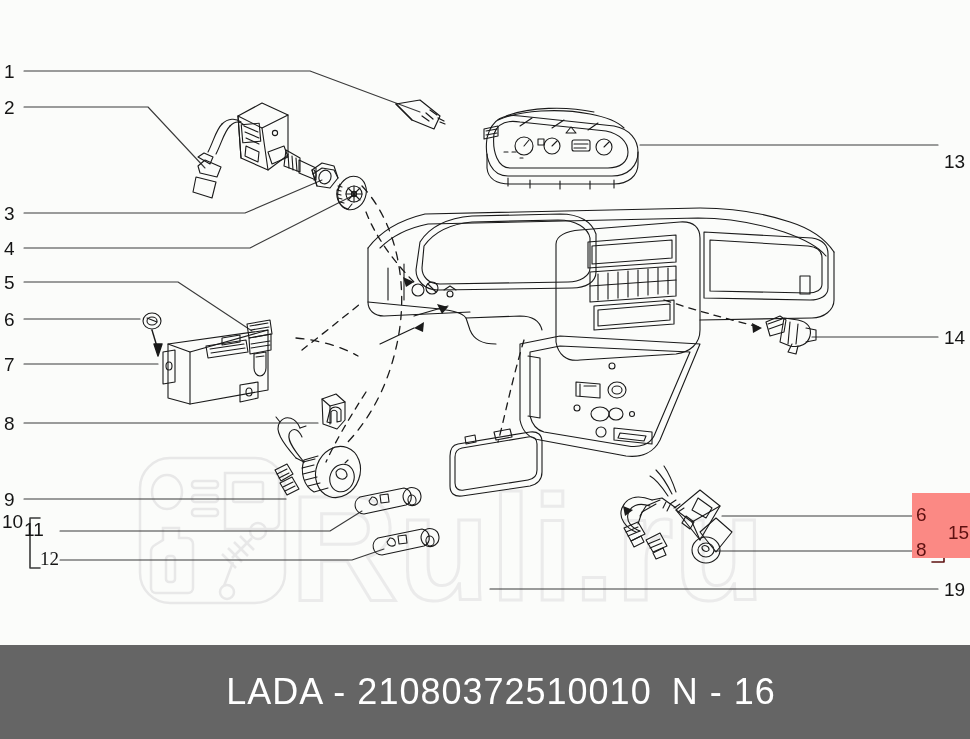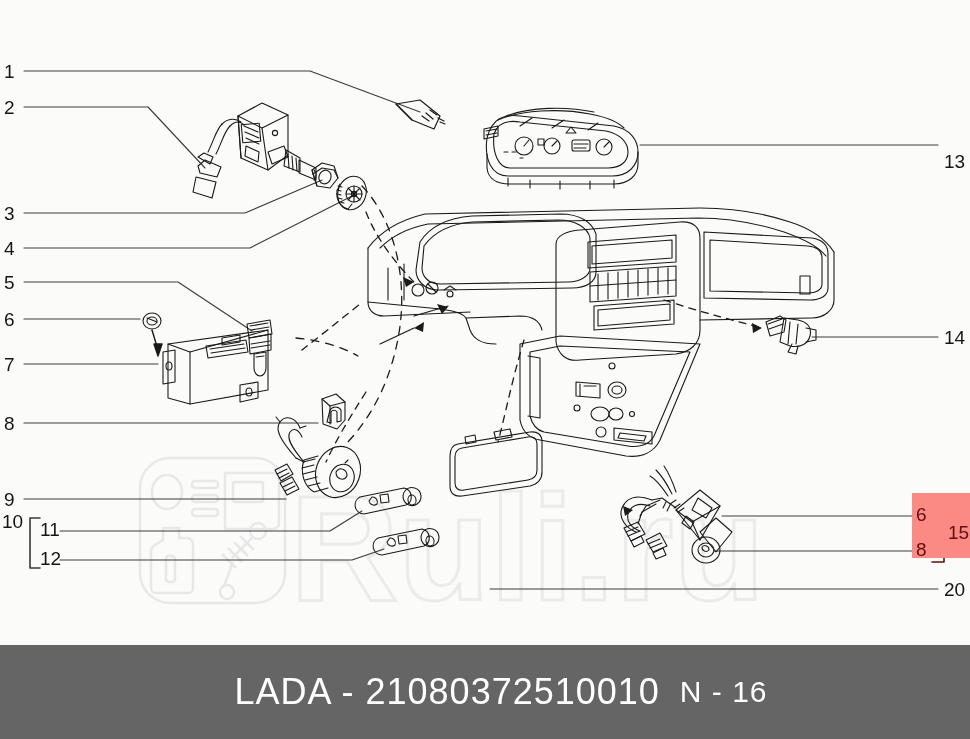--- a/index.html
+++ b/index.html
@@ -46,21 +46,21 @@
   .footer-text{
     color:#ffffff;
     font-family:"Liberation Sans", sans-serif;
     font-size:36px;
     letter-spacing:1px;
     white-space:nowrap;
   }
   .footer-code{
     color:#ffffff;
     font-family:"Liberation Sans", sans-serif;
-    font-size:30px;
+    font-size:36px;
     letter-spacing:1px;
     white-space:nowrap;
   }
 </style>
 </head>
 <body>
 
 <div id="page">
 
   <div class="canvas">
@@ -434,29 +434,29 @@
     <div class="callout" style="left:4px;top:62px;">1</div>
     <div class="callout" style="left:4px;top:98px;">2</div>
     <div class="callout" style="left:4px;top:204px;">3</div>
     <div class="callout" style="left:4px;top:239px;">4</div>
     <div class="callout" style="left:4px;top:273px;">5</div>
     <div class="callout" style="left:4px;top:310px;">6</div>
     <div class="callout" style="left:4px;top:355px;">7</div>
     <div class="callout" style="left:4px;top:414px;">8</div>
     <div class="callout" style="left:4px;top:490px;">9</div>
     <div class="callout" style="left:2px;top:512px;">10</div>
-    <div class="callout" style="left:40px;top:520px;text-align:center;">11</div>
-    <div class="callout" style="left:40px;top:549px;">12</div>
+    <div class="callout" style="left:24px;top:520px;text-align:center;">11</div>
+    <div class="callout" style="left:40px;top:549px;font-family:Liberation Serif, serif;">12</div>
 
     <div class="callout" style="left:944px;top:152px;">13</div>
     <div class="callout" style="left:944px;top:328px;">14</div>
     <div class="callout hl" style="left:916px;top:505px;">6</div>
     <div class="callout hl" style="left:916px;top:540px;">8</div>
     <div class="callout hl" style="left:948px;top:523px;text-align:center;">15</div>
-    <div class="callout" style="left:944px;top:580px;">20</div>
+    <div class="callout" style="left:944px;top:580px;">19</div>
 
   </div>
 
   <div class="footer">
     <div class="footer-inner">
       <div class="footer-text">
         <span>LADA</span>
         <span>-</span>
         <span>21080372510010</span>
       </div>

